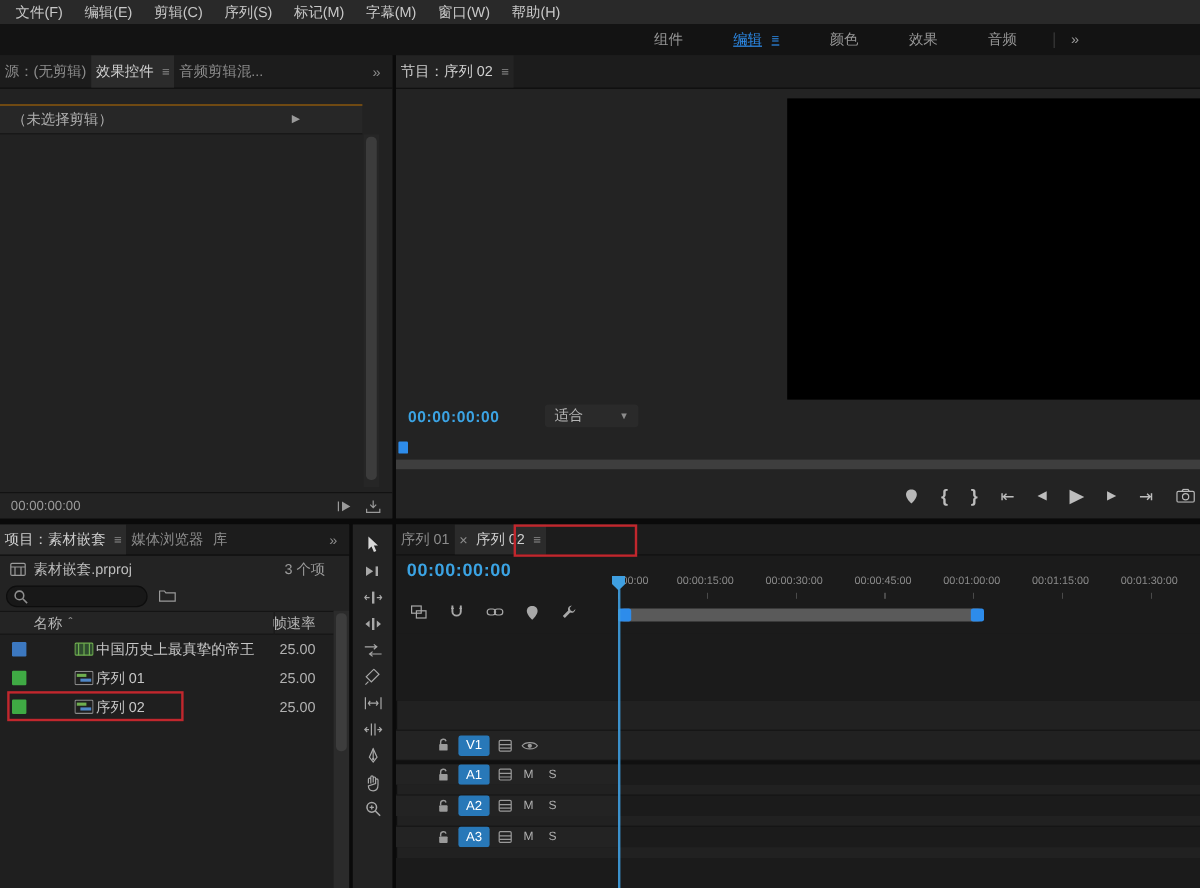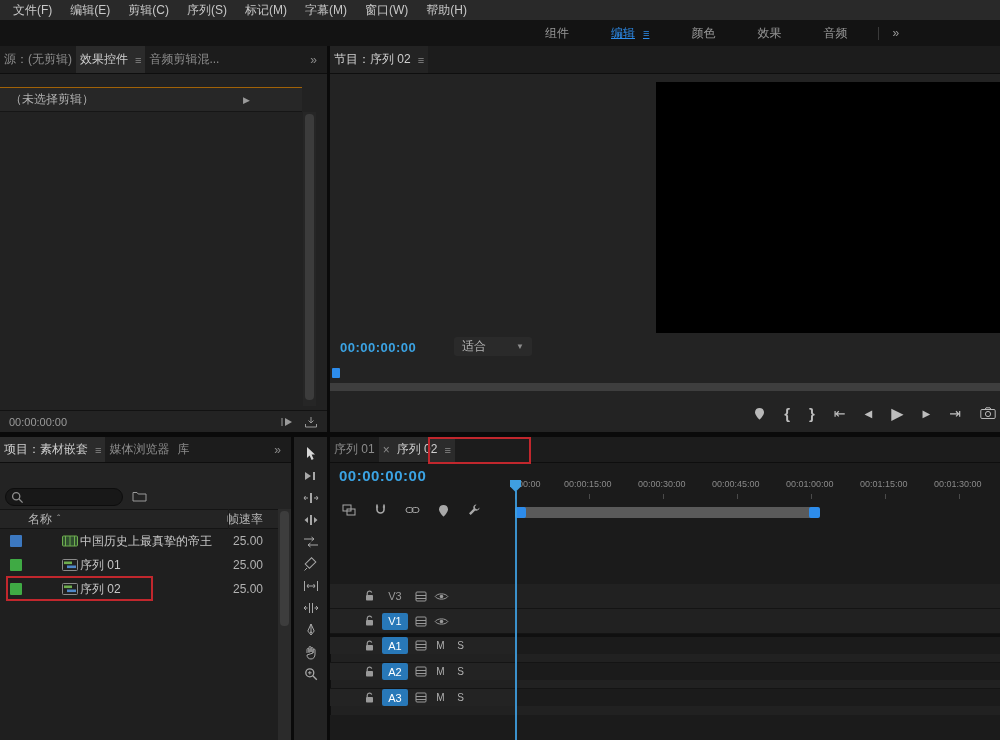--- a/index.html
+++ b/index.html
@@ -228,20 +228,30 @@
         <span class="mg">≡</span>
       </div>
     <div class="tab">
         <span>媒体浏览器</span>
       </div>
     <div class="tab">
         <span>库</span>
       </div>
     <div class="ovf-right">»</div>
   </div>
+  <div id="proj-info">
+    <span class="icon" style="margin-right:6px">
+        <svg width="14" height="13" viewBox="0 0 14 13">
+          <rect x="1" y="1.5" width="12" height="10" rx="1" fill="none" stroke="#9a9a9a"></rect>
+          <path d="M1 4.5h12M4.5 4.5v7M9.5 4.5v7" stroke="#9a9a9a"></path>
+        </svg>
+      </span>
+    <span>素材嵌套.prproj</span>
+    <span class="cnt">3 个项</span>
+  </div>
   <div id="proj-search">
     <div class="box">
       <span class="icon">
           <svg width="13" height="13" viewBox="0 0 13 13">
             <circle cx="5.2" cy="5.2" r="3.6" fill="none" stroke="#8f8f8f" stroke-width="1.3"></circle>
             <path d="M8 8l3.6 3.6" stroke="#8f8f8f" stroke-width="1.3"></path>
           </svg>
         </span>
     </div>
     <span class="bin icon">
@@ -424,41 +434,20 @@
     <div id="tl-zoombar">
       <span class="capL"></span>
       <span class="capR"></span>
     </div>
     <div id="tl-tracks">
       <div class="trow empty">
           <div class="th"></div>
           <div class="lane"></div>
         </div>
       <div class="trow v">
-        <div class="th">
-          <span class="icon">
-              <svg width="11" height="12" viewBox="0 0 11 12">
-                <path d="M3.2 5V3.4a2.3 2.3 0 0 1 4.5-.7" fill="none" stroke="#9a9a9a" stroke-width="1.2"></path>
-                <rect x="2" y="5" width="7" height="5.5" rx="0.8" fill="#9a9a9a"></rect>
-              </svg>
-            </span>
-          <span class="badge">V3</span>
-          <span class="icon">
-              <svg width="12" height="11" viewBox="0 0 12 11">
-                <rect x="1" y="1" width="10" height="9" rx="1" fill="none" stroke="#9a9a9a"></rect>
-                <path d="M1 4.5h10M1 7.5h10" stroke="#9a9a9a"></path>
-              </svg>
-            </span>
-          <span class="icon">
-              <svg width="15" height="9" viewBox="0 0 15 9">
-                <path d="M1.2 4.5C3.4 1 11.6 1 13.8 4.5 11.6 8 3.4 8 1.2 4.5Z" fill="none" stroke="#9a9a9a"></path>
-                <circle cx="7.5" cy="4.5" r="1.8" fill="#9a9a9a"></circle>
-              </svg>
-            </span>
-        </div>
         <div class="lane"></div>
       </div>
       <div class="trow v">
         <div class="th">
           <span class="icon">
               <svg width="11" height="12" viewBox="0 0 11 12">
                 <path d="M3.2 5V3.4a2.3 2.3 0 0 1 4.5-.7" fill="none" stroke="#9a9a9a" stroke-width="1.2"></path>
                 <rect x="2" y="5" width="7" height="5.5" rx="0.8" fill="#9a9a9a"></rect>
               </svg>
             </span>

